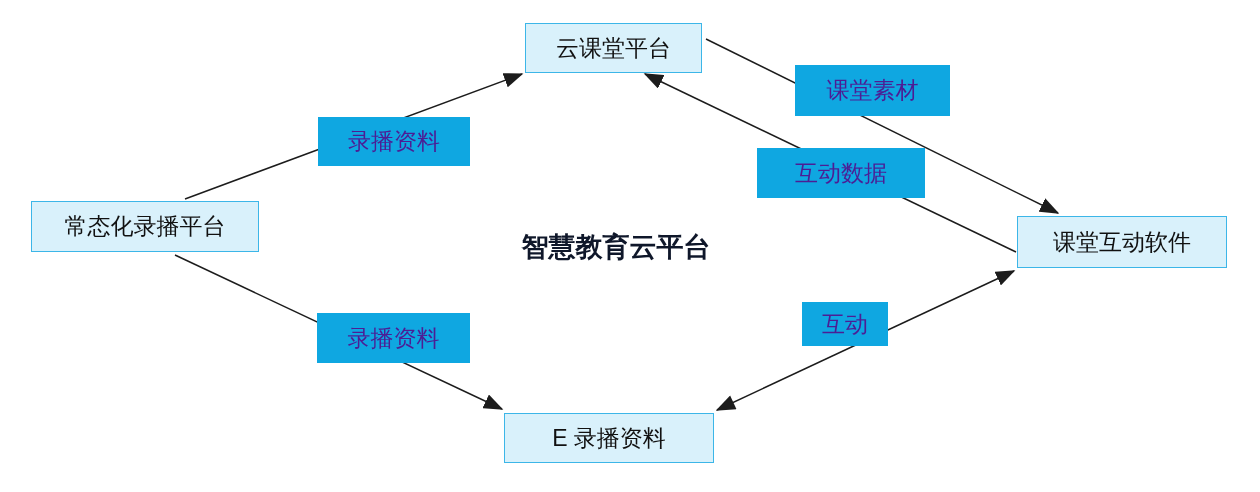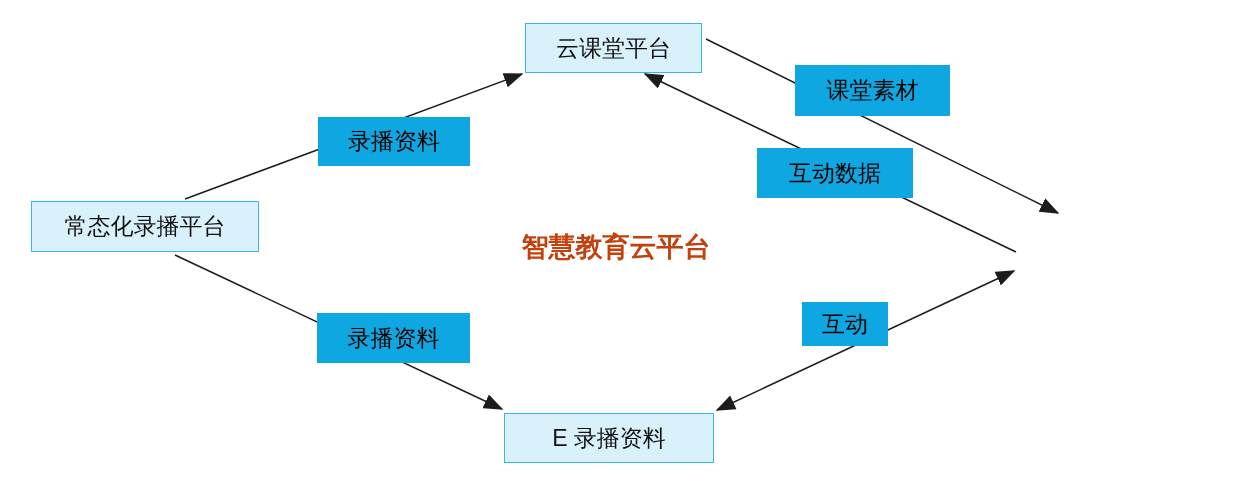--- a/index.html
+++ b/index.html
@@ -32,47 +32,47 @@
     align-items: center;
     justify-content: center;
     font-size: 23px;
     color: #111111;
     white-space: nowrap;
   }
   .elabel {
     position: absolute;
     box-sizing: border-box;
     background: #0fa7e1;
-    color: #000000;
+    color: #4c1d95;
     display: flex;
     align-items: center;
     justify-content: center;
     font-size: 23px;
     white-space: nowrap;
   }
   .center-title {
     position: absolute;
     left: 494px;
     top: 229px;
     width: 244px;
     text-align: center;
     font-size: 27px;
     font-weight: 600;
-    color: #c2410c;
+    color: #0f172a;
     white-space: nowrap;
   }
   
   .node-cloud       { left: 525px; top: 23px;  width: 177px; height: 50px; }
   .node-recording   { left: 31px;  top: 201px; width: 228px; height: 51px; }
   .node-interactive { left: 1017px; top: 216px; width: 210px; height: 52px; }
   .node-eclass      { left: 504px; top: 413px; width: 210px; height: 50px; }
   
   .lbl-rec-top    { left: 318px; top: 117px; width: 152px; height: 49px; }
   .lbl-materials  { left: 795px; top: 65px;  width: 155px; height: 51px; }
-  .lbl-inter-data { left: 757px; top: 148px; width: 156px; height: 50px; }
+  .lbl-inter-data { left: 757px; top: 148px; width: 168px; height: 50px; }
   .lbl-rec-bottom { left: 317px; top: 313px; width: 153px; height: 50px; }
   .lbl-inter      { left: 802px; top: 302px; width: 86px;  height: 44px; }
 </style>
 </head>
 <body>
 
 <div class="canvas">
 
   <svg class="arrow-layer" width="1260" height="492" viewBox="0 0 1260 492" xmlns="http://www.w3.org/2000/svg">
     <defs>
@@ -87,20 +87,21 @@
     <line x1="175" y1="255" x2="502" y2="409" stroke="#1c1c1c" stroke-width="1.5" marker-end="url(#ah-end)"></line>
     <line x1="706" y1="39" x2="1058" y2="213" stroke="#1c1c1c" stroke-width="1.5" marker-end="url(#ah-end)"></line>
     <line x1="1016" y1="252" x2="645" y2="74" stroke="#1c1c1c" stroke-width="1.5" marker-end="url(#ah-end)"></line>
     <line x1="717" y1="410" x2="1014" y2="271" stroke="#1c1c1c" stroke-width="1.5" marker-start="url(#ah-start)" marker-end="url(#ah-end)"></line>
   </svg>
 
   <div class="node node-cloud">云课堂平台</div>
 
   <div class="node node-recording">常态化录播平台</div>
 
+  <div class="node node-interactive">课堂互动软件</div>
 
   <div class="node node-eclass">E 录播资料</div>
 
   <div class="elabel lbl-rec-top">录播资料</div>
 
   <div class="elabel lbl-materials">课堂素材</div>
 
   <div class="elabel lbl-inter-data">互动数据</div>
 
   <div class="elabel lbl-rec-bottom">录播资料</div>

